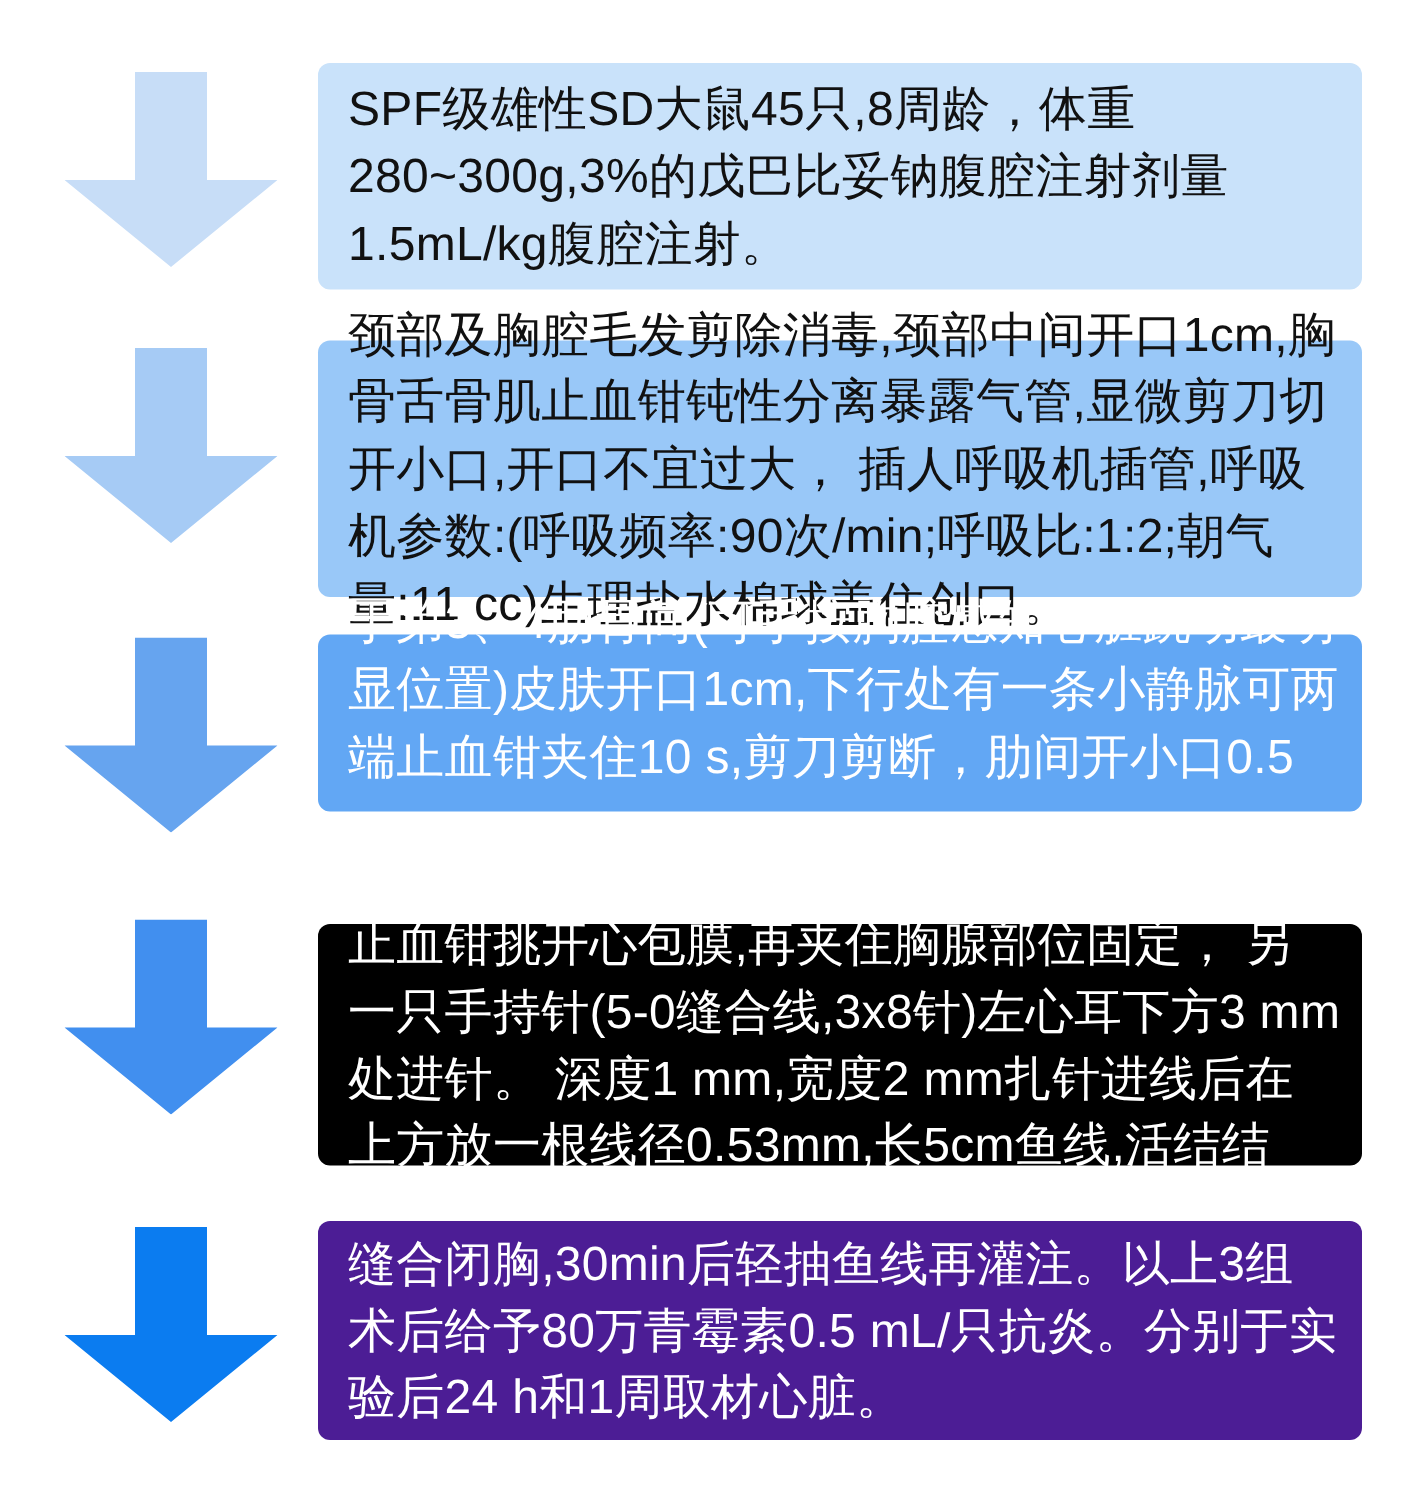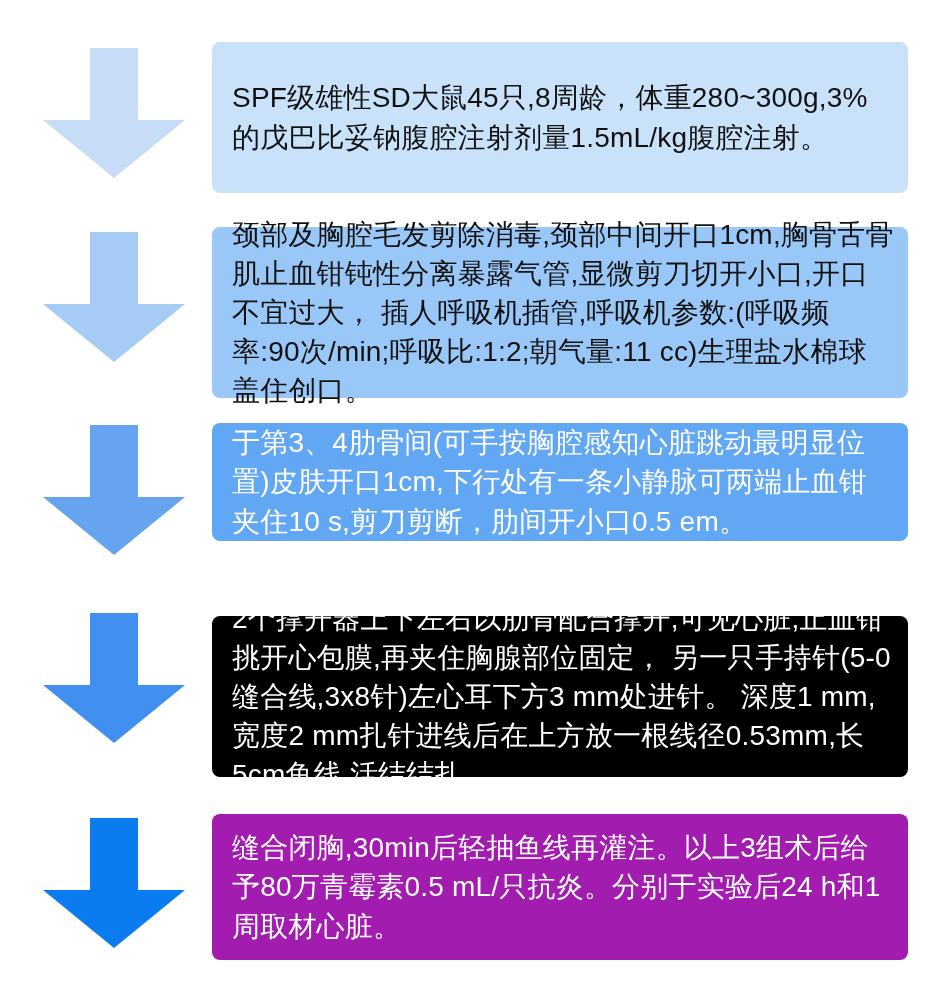--- a/index.html
+++ b/index.html
@@ -24,21 +24,21 @@
   .arrow svg { display: block; width: 100%; height: 100%; }
   .box {
     position: absolute;
     left: 212px;
     width: 696px;
     border-radius: 8px;
     display: flex;
     align-items: center;
     padding: 0 14px 0 20px;
     box-sizing: border-box;
-    font-size: 28px;
+    font-size: 32px;
     line-height: 1.4;
     letter-spacing: 0.2px;
     color: #111111;
   }
   
   .step0 .arrow { top: 48px; }
   .step0 .box   { top: 42px;  height: 151px; }
   .step1 .arrow { top: 232px; }
   .step1 .box   { top: 227px; height: 171px; }
   .step2 .arrow { top: 425px; }
@@ -96,18 +96,18 @@
       <span>2个撑开器上下左右以肋骨配合撑开,可见心脏,止血钳挑开心包膜,再夹住胸腺部位固定， 另一只手持针(5-0缝合线,3x8针)左心耳下方3 mm处进针。 深度1 mm,宽度2 mm扎针进线后在上方放一根线径0.53mm,长5cm鱼线,活结结扎。</span>
     </div>
   </div>
 
   <div class="step step4">
     <div class="arrow">
       <svg viewBox="0 0 142 130" preserveAspectRatio="none" aria-hidden="true">
         <polygon points="47,0 95,0 95,72 142,72 71,130 0,72 47,72" fill="#0B7CF0"></polygon>
       </svg>
     </div>
-    <div class="box" style="background: #a21caf; color: rgb(255, 255, 255); justify-content: flex-end;">
+    <div class="box" style="background: #4c1d95; color: rgb(255, 255, 255); justify-content: flex-end;">
       <span>缝合闭胸,30min后轻抽鱼线再灌注。以上3组术后给予80万青霉素0.5 mL/只抗炎。分别于实验后24 h和1周取材心脏。</span>
     </div>
   </div>
 
 </div>
 
 </body></html>

